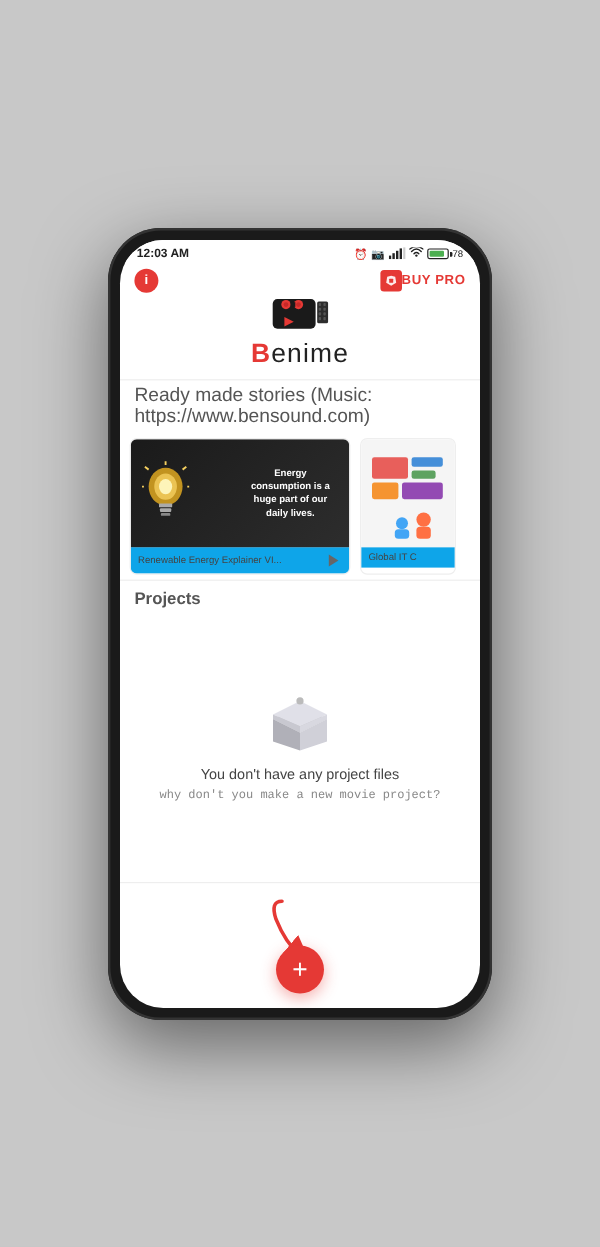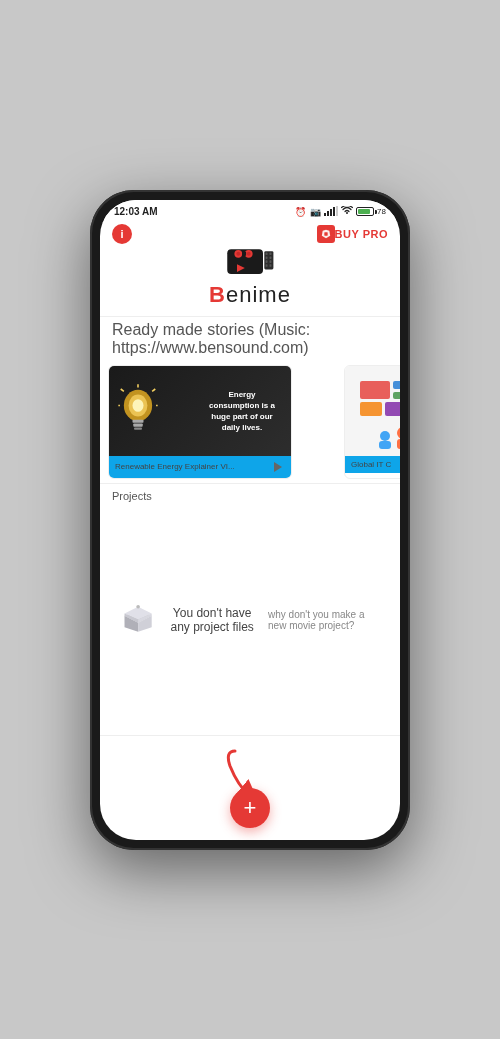--- a/index.html
+++ b/index.html
@@ -254,71 +254,72 @@
       width: 0;
       height: 0;
       border-top: 5px solid transparent;
       border-bottom: 5px solid transparent;
       border-left: 8px solid #666;
     }
 
     
     .story-card-partial {
       flex-shrink: 0;
-      width: 92px;
+      width: 80px;
       border-radius: 6px;
       overflow: hidden;
       border: 1px solid #eee;
-      margin-left: 44px;
     }
     .story-thumb-global {
       width: 100%;
       height: 90px;
       background: #f5f5f5;
       display: flex;
       align-items: center;
       justify-content: center;
       position: relative;
     }
 
     
     .projects-section {
       flex: 1;
       display: flex;
       flex-direction: column;
     }
     .projects-label {
-      font-size: 11px;
+      font-size: 14px;
       color: #555;
       padding: 6px 12px 4px 12px;
       border-top: 1px solid #eee;
+      font-weight: bold;
     }
     .empty-state {
       flex: 1;
       display: flex;
-      flex-direction: row;
+      flex-direction: column;
       align-items: center;
       justify-content: center;
       padding: 20px;
       gap: 6px;
     }
     .empty-box-icon {
       width: 60px;
       height: 50px;
       margin-bottom: 6px;
     }
     .empty-title {
       font-size: 12px;
       color: #444;
       text-align: center;
     }
     .empty-subtitle {
       font-size: 10px;
       color: #888;
       text-align: left;
+      font-family: Liberation Mono, monospace;
     }
 
     
     .fab-area {
       position: relative;
       display: flex;
       flex-direction: column;
       align-items: center;
       padding: 10px 0 12px 0;
       border-top: 1px solid #eee;

